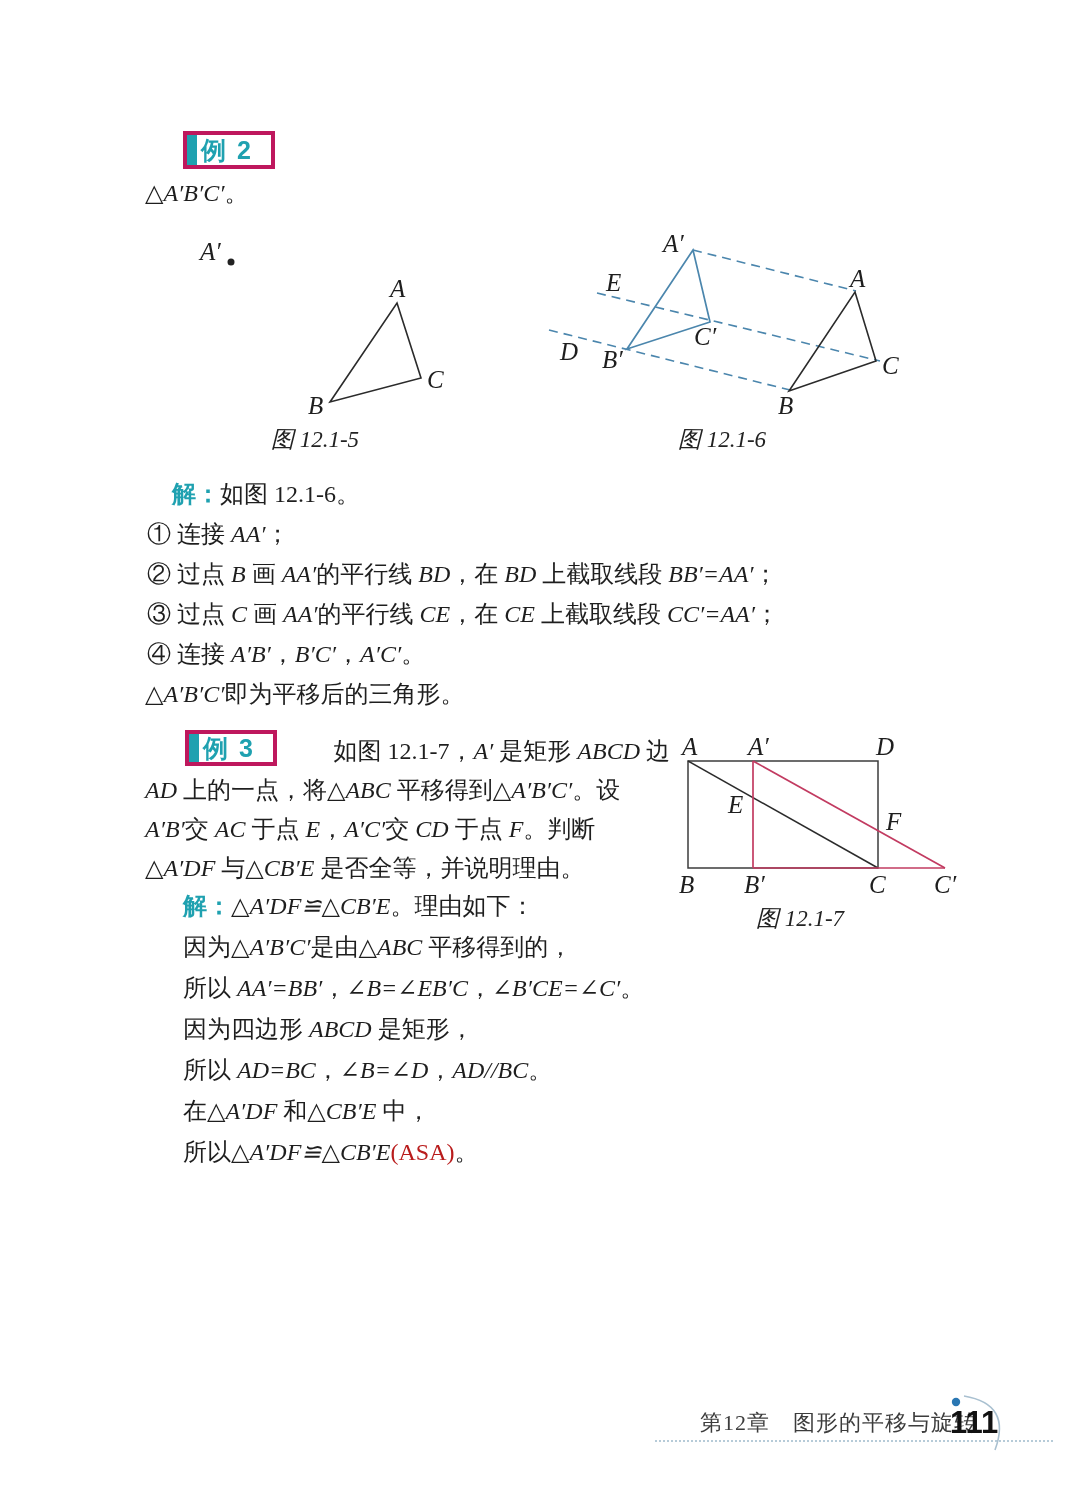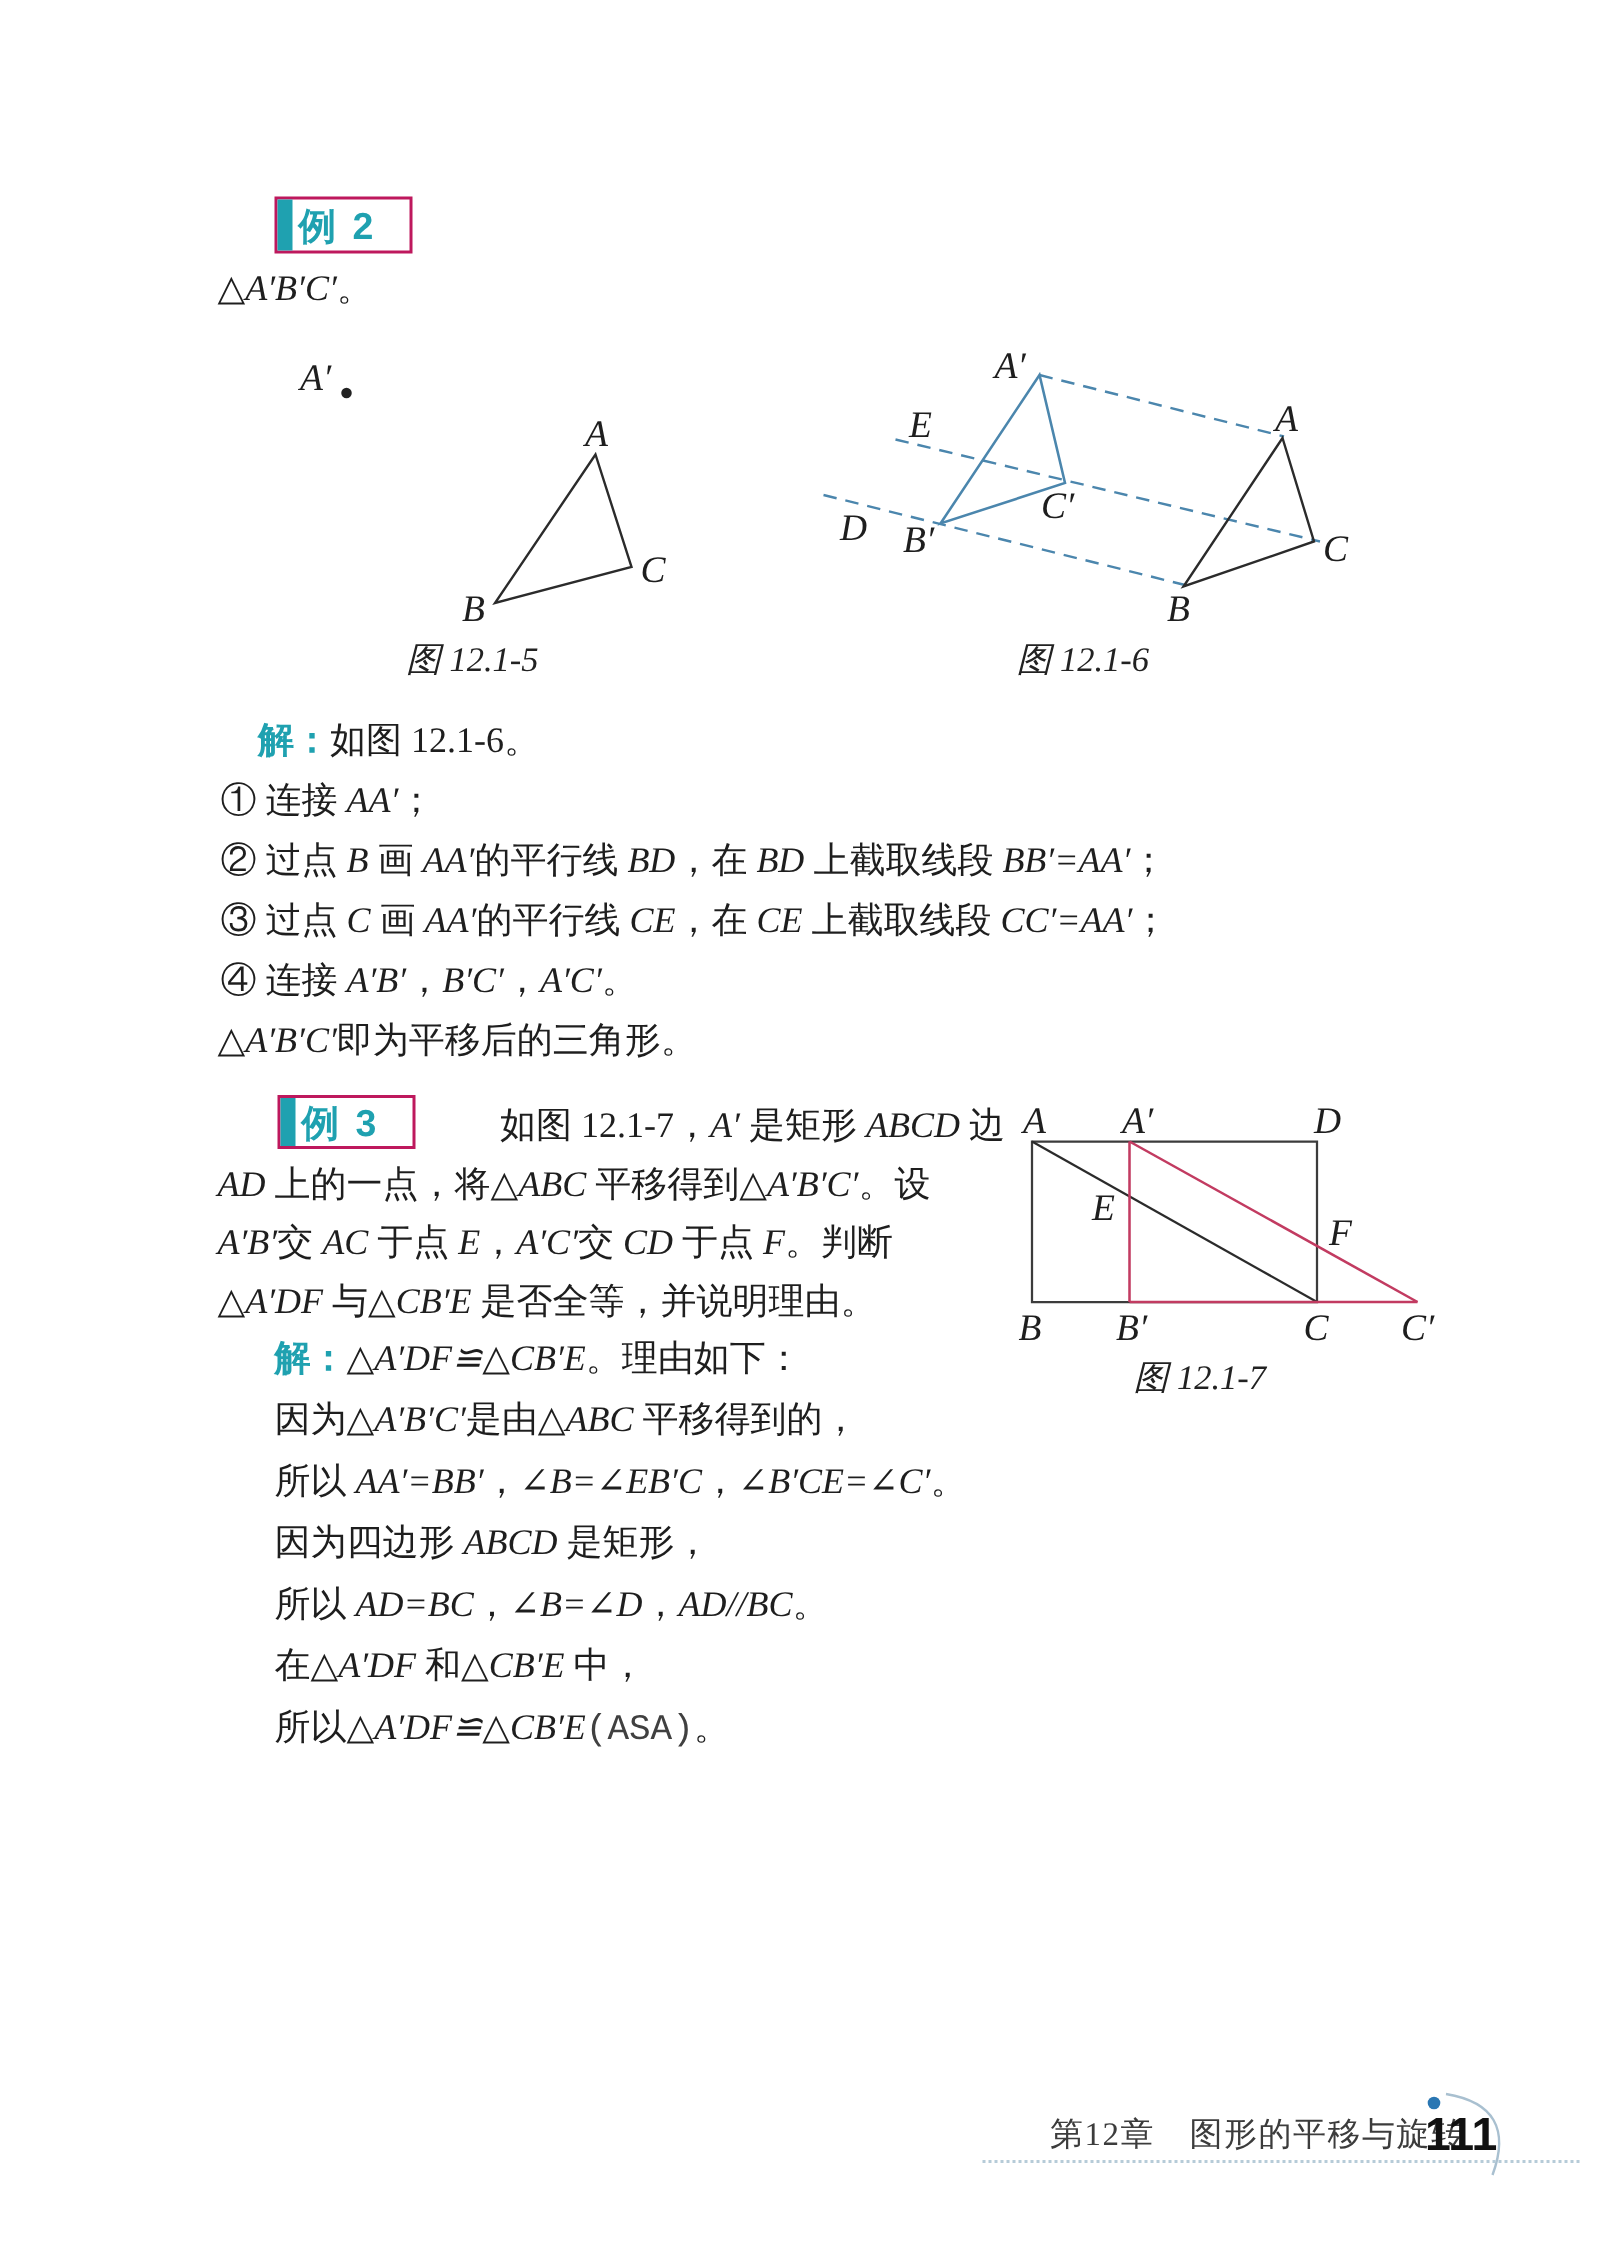--- a/index.html
+++ b/index.html
@@ -8,24 +8,24 @@
     width:1082px;height:1508px;
     background:#ffffff;
     font-family:"Liberation Serif","DejaVu Serif",serif;
     font-size:24px;color:#1e1e1e;
     overflow:hidden;
   }
   .line{position:absolute;white-space:nowrap;line-height:34px;}
   .seg-cn{font-family:"Liberation Serif","DejaVu Serif",serif;}
   .seg-m{font-family:"Liberation Serif","DejaVu Serif",serif;font-style:italic;}
   .seg-teal{color:#1fa1b0;font-weight:bold;}
-  .seg-blue{color:#404040;font-family:Liberation Mono, monospace;}
+  .seg-blue{color:#b91c1c;}
   .ex-badge{
     position:absolute;display:flex;align-items:stretch;
-    border:2px solid #be185d;background:#ffffff;box-sizing:border-box;
+    border:4px solid #be185d;background:#ffffff;box-sizing:border-box;
   }
   .ex-badge .bar{width:10px;background:#1fa1b0;}
   .ex-badge .label{
     display:flex;align-items:center;padding:0 10px 0 4px;
     color:#1fa1b0;font-weight:bold;font-size:25px;
     font-family:"Liberation Sans","DejaVu Sans",sans-serif;letter-spacing:2px;
   }
   .sol-block{position:absolute;}
   .sol-block .sline{white-space:nowrap;}
   .caption{

